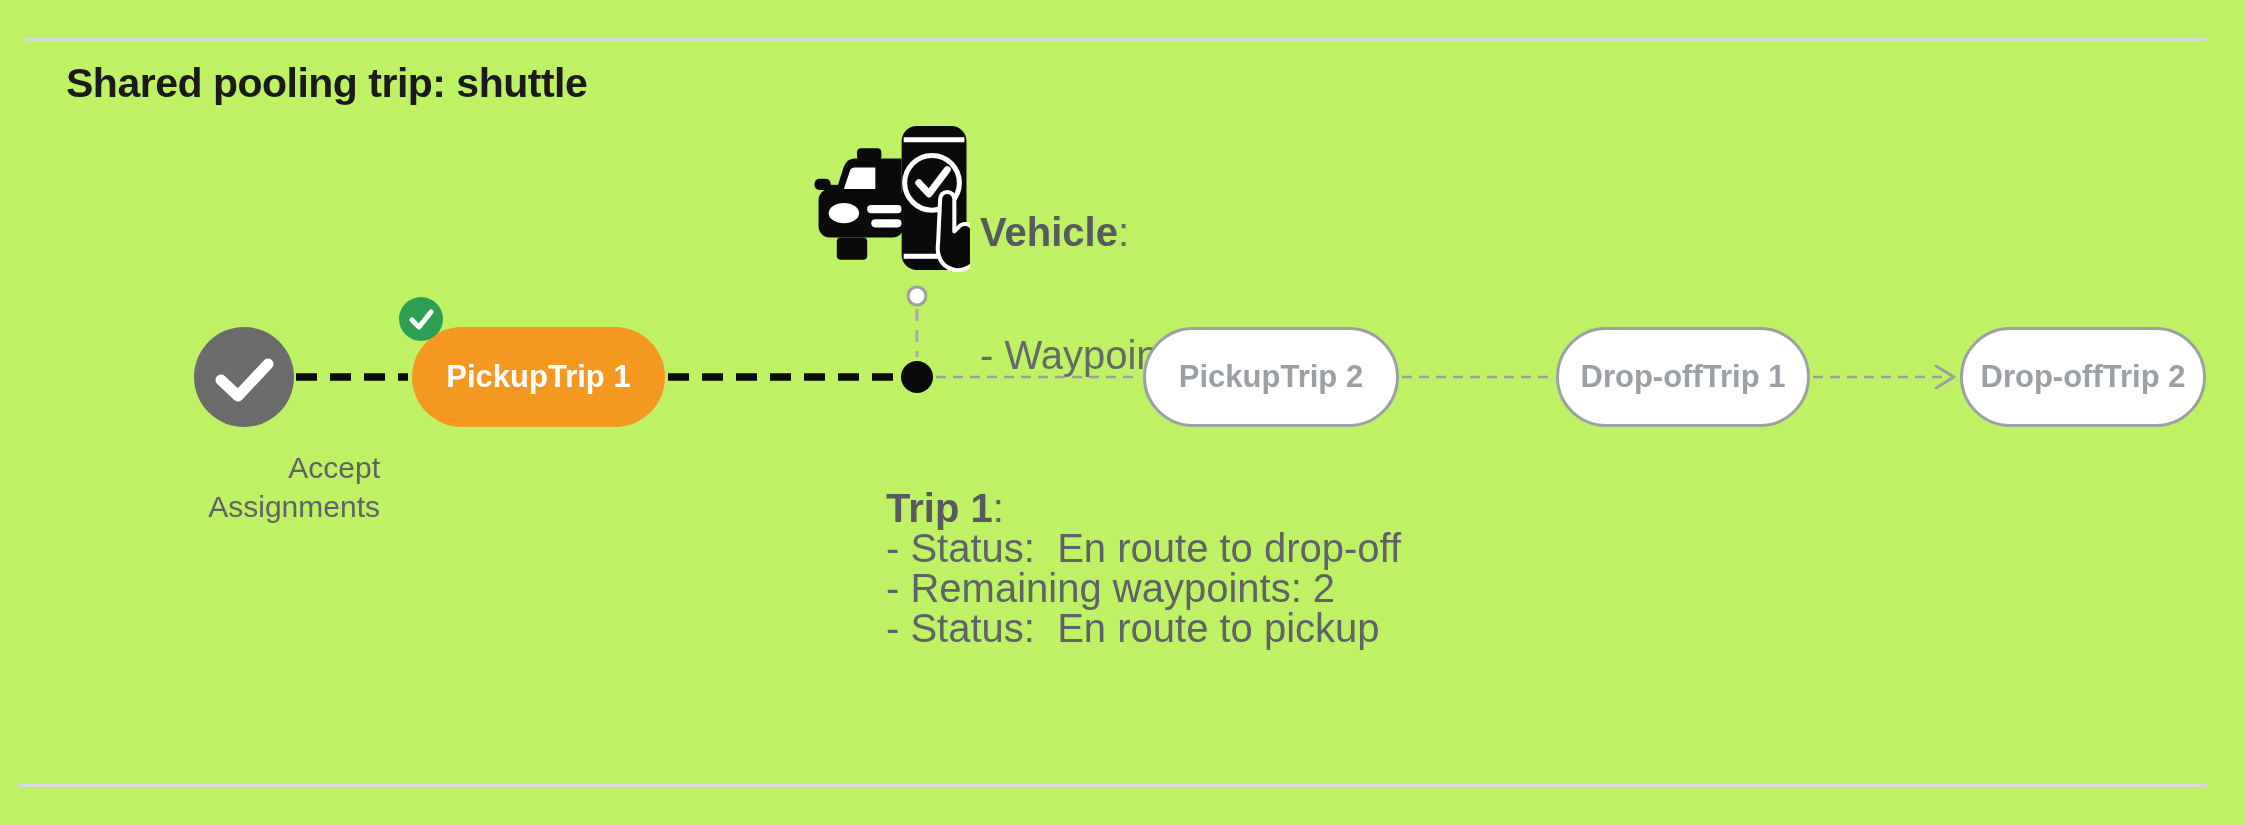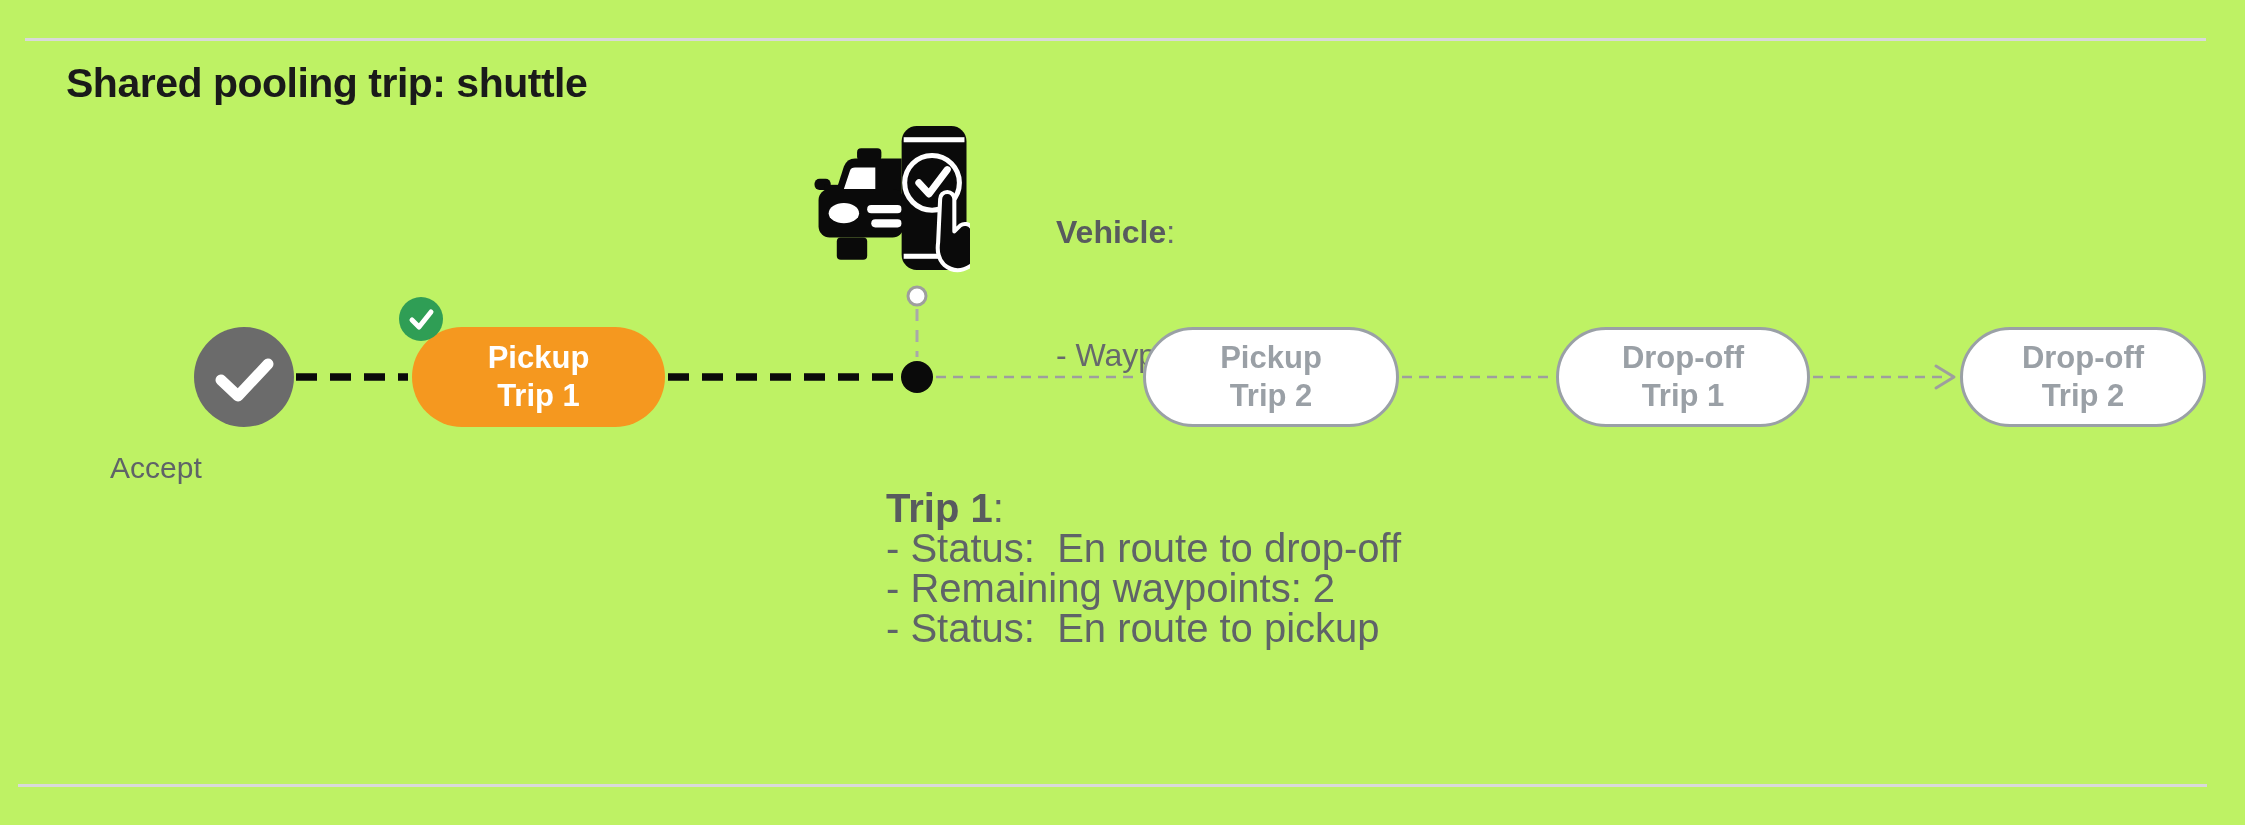--- a/index.html
+++ b/index.html
@@ -27,52 +27,52 @@
     font-weight: 700;
     color: #1a1a1a;
     letter-spacing: -0.5px;
   }
 
   
   #vehicle-icon { position: absolute; left: 812px; top: 122px; }
 
   
   #vehicle-info {
-    position: absolute; left: 1056px; top: 130px;
-    font-size: 32px; line-height: 41px; color: #66696c;
+    position: absolute; left: 980px; top: 130px;
+    font-size: 40px; line-height: 41px; color: #66696c;
     white-space: pre-wrap;
   }
   .bold-label { font-weight: 700; color: #585b5e; }
 
   
   #connectors { position: absolute; left: 0; top: 0; pointer-events: none; }
   .black-dash { stroke: #0a0a0a; stroke-width: 7.5; stroke-dasharray: 21 13; }
   .gray-dash  { stroke: #9E9E9E; stroke-width: 2.6; stroke-dasharray: 10 7; }
   .vert-dash  { stroke: #A9A9A9; stroke-width: 3; stroke-dasharray: 12 9; }
 
   
   #start-node {
     position: absolute; left: 194px; top: 327px;
     width: 100px; height: 100px;
     border-radius: 50%;
     background: #6B6B6B;
     display: flex; align-items: center; justify-content: center;
   }
   #start-label {
     position: absolute; left: 110px; top: 448px; width: 270px;
-    text-align: left;
+    text-align: right;
     font-size: 30px; line-height: 39px; color: #5F6368;
   }
 
   
   .pill {
     position: absolute; top: 327px; height: 100px;
     box-sizing: border-box;
     border-radius: 52px;
-    display: flex; flex-direction: column;
+    display: flex; flex-direction: row;
     align-items: center; justify-content: center;
     font-size: 31px; font-weight: 700; line-height: 38px;
     text-align: center;
   }
   .pill-active { background: #F5981F; color: #ffffff; }
   .pill-pending { background: #ffffff; border: 3px solid #9AA0A6; color: #9AA0A6; }
   #pill-pickup-trip1  { left: 412px;  width: 253px; }
   #pill-pickup-trip2  { left: 1143px; width: 256px; }
   #pill-dropoff-trip1 { left: 1556px; width: 254px; }
   #pill-dropoff-trip2 { left: 1960px; width: 246px; }
@@ -144,20 +144,21 @@
     <circle cx="917" cy="377" r="16" fill="#0a0a0a"></circle>
   </svg>
 
   <div id="start-node">
     <svg width="100" height="100" viewBox="0 0 100 100">
       <path d="M27,53 L44,69 L74,37" fill="none" stroke="#ffffff" stroke-width="11" stroke-linecap="round" stroke-linejoin="round"></path>
     </svg>
   </div>
   <div id="start-label">
     <div>Accept</div>
+    <div>Assignments</div>
   </div>
 
   <div id="completed-badge">
     <svg width="38" height="38" viewBox="0 0 38 38">
       <path d="M10,20 L17,27 L29,12" fill="none" stroke="#ffffff" stroke-width="5" stroke-linecap="round" stroke-linejoin="round"></path>
     </svg>
   </div>
 
   <div id="pill-pickup-trip1" class="pill pill-active">
     <div>Pickup</div>

